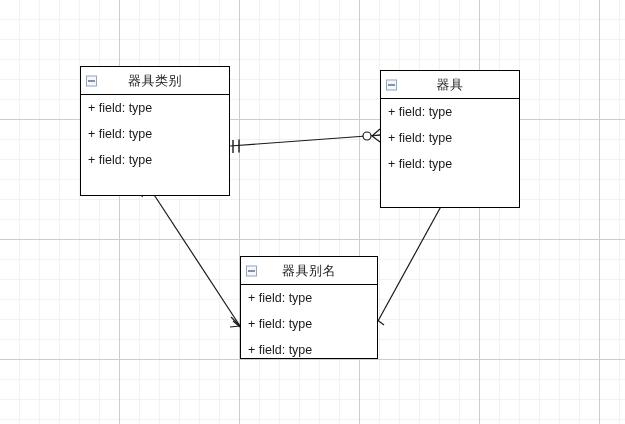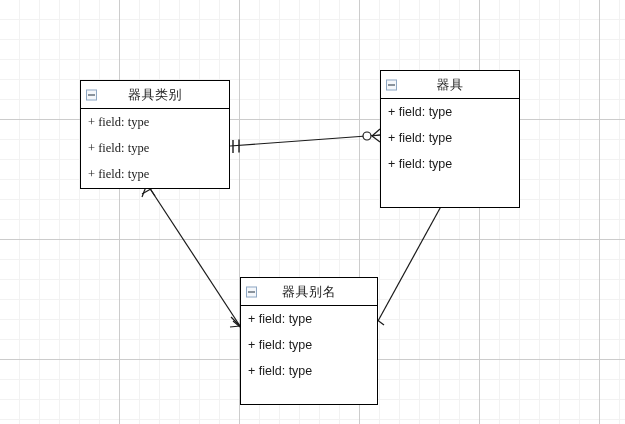--- a/index.html
+++ b/index.html
@@ -154,21 +154,21 @@
       </g>
 
       <g>
         <line x1="372" y1="316" x2="384" y2="325" stroke="#1a1a1a" stroke-width="1.2"></line>
         <line x1="378" y1="321" x2="371" y2="311" stroke="#1a1a1a" stroke-width="1.2"></line>
         <line x1="378" y1="321" x2="369" y2="322" stroke="#1a1a1a" stroke-width="1.2"></line>
       </g>
     </g>
   </svg>
 
-  <div class="entity" style="left:80px; top:80px; width:150px; height:109px;font-family:Liberation Serif, serif;">
+  <div class="entity" style="left:80px; top:66px; width:150px; height:130px;">
     <div class="entity-header">
       <span class="collapse-icon"></span>
       <span class="entity-title">器具类别</span>
     </div>
     <div class="entity-body">
       <div class="field-row">+ field: type</div>
       <div class="field-row">+ field: type</div>
       <div class="field-row">+ field: type</div>
     </div>
   </div>
@@ -179,21 +179,21 @@
       <span class="entity-title">器具</span>
     </div>
     <div class="entity-body">
       <div class="field-row">+ field: type</div>
       <div class="field-row">+ field: type</div>
       <div class="field-row">+ field: type</div>
       <div class="spacer-row"></div>
     </div>
   </div>
 
-  <div class="entity" style="left:240px; top:277px; width:138px; height:128px;">
+  <div class="entity" style="left:240px; top:256px; width:138px; height:103px;">
     <div class="entity-header">
       <span class="collapse-icon"></span>
       <span class="entity-title">器具别名</span>
     </div>
     <div class="entity-body">
       <div class="field-row">+ field: type</div>
       <div class="field-row">+ field: type</div>
       <div class="field-row">+ field: type</div>
     </div>
   </div>

